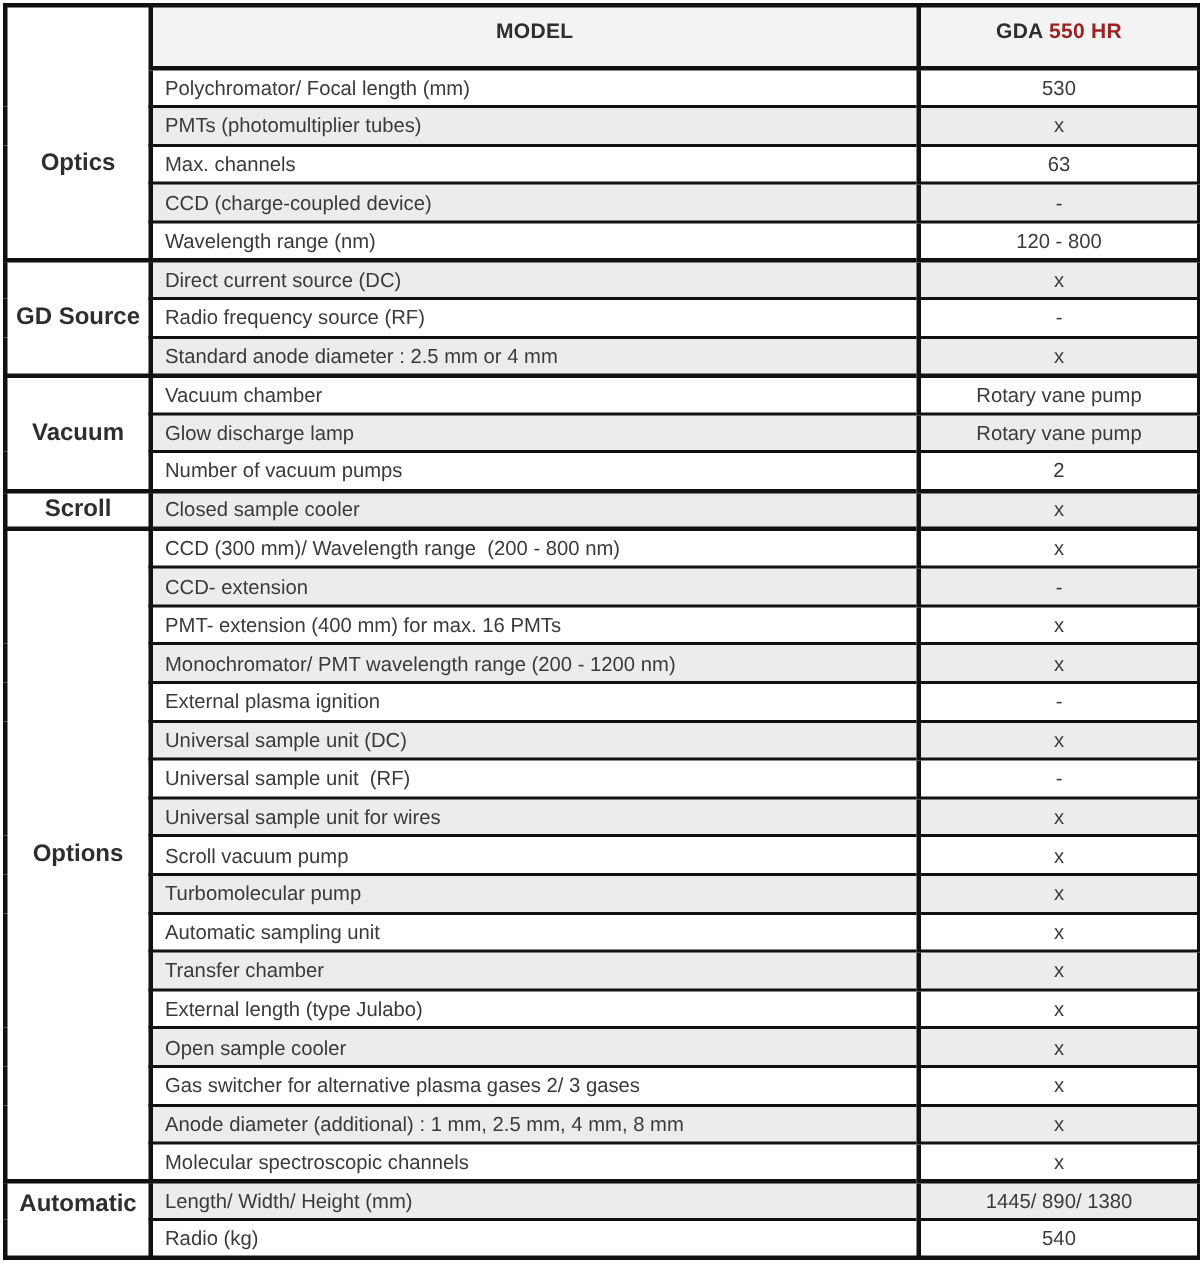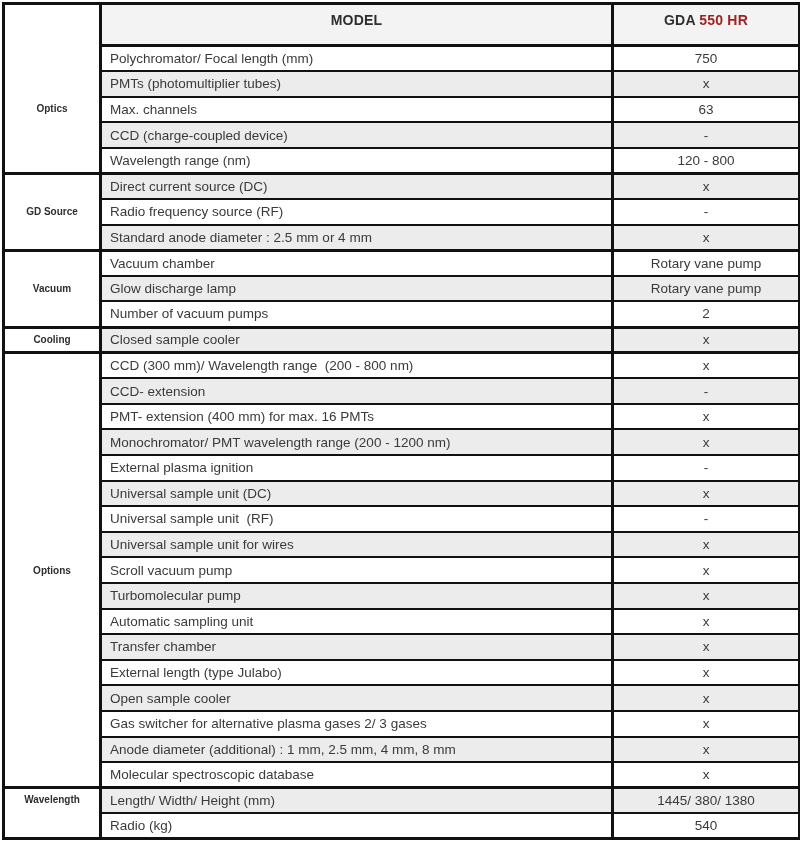--- a/index.html
+++ b/index.html
@@ -41,21 +41,21 @@
     font-weight:bold;font-size:14px;
     text-align:center;vertical-align:top;
     padding-top:7px;letter-spacing:.2px;
     color:#2e2e2e;
   }
   .product-suffix{color:var(--accent);margin-top:36px;}
 
   .section-cell{
     border:3px solid var(--border);
     background:#ffffff;
-    font-weight:bold;font-size:10px;
+    font-weight:bold;font-size:16px;
     text-align:center;vertical-align:middle;
     color:#2e2e2e;padding:0 1px;
   }
   .section-cell.no-top{border-top:0;}
   .section-cell.valign-top{vertical-align:top;padding-top:5px;}
 
   td{
     background:#ffffff;
     border-top:2px solid var(--border);
     border-bottom:2px solid var(--border);
@@ -89,21 +89,21 @@
       <tr>
         <th class="corner-cell"></th>
         <th class="model-header">MODEL</th>
         <th class="product-header"><span class="product-prefix">GDA </span><span class="product-suffix">550 HR</span></th>
       </tr>
     </thead>
     <tbody>
         <tr class="section-start">
           <th rowspan="5" class="section-cell no-top">Optics</th>
           <td class="param-cell">Polychromator/ Focal length (mm)</td>
-          <td class="value-cell">750</td>
+          <td class="value-cell">530</td>
         </tr>
         <tr class="stripe">
           <td class="param-cell">PMTs (photomultiplier tubes)</td>
           <td class="value-cell">x</td>
         </tr>
         <tr class="">
           <td class="param-cell">Max. channels</td>
           <td class="value-cell">63</td>
         </tr>
         <tr class="stripe">
@@ -134,21 +134,21 @@
         </tr>
         <tr class="stripe">
           <td class="param-cell">Glow discharge lamp</td>
           <td class="value-cell">Rotary vane pump</td>
         </tr>
         <tr class="">
           <td class="param-cell">Number of vacuum pumps</td>
           <td class="value-cell">2</td>
         </tr>
         <tr class="stripe section-start">
-          <th rowspan="1" class="section-cell">Cooling</th>
+          <th rowspan="1" class="section-cell">Scroll</th>
           <td class="param-cell">Closed sample cooler</td>
           <td class="value-cell">x</td>
         </tr>
         <tr class="section-start">
           <th rowspan="17" class="section-cell">Options</th>
           <td class="param-cell">CCD (300 mm)/ Wavelength range  (200 - 800 nm)</td>
           <td class="value-cell">x</td>
         </tr>
         <tr class="stripe">
           <td class="param-cell">CCD- extension</td>
@@ -204,27 +204,27 @@
         </tr>
         <tr class="">
           <td class="param-cell">Gas switcher for alternative plasma gases 2/ 3 gases</td>
           <td class="value-cell">x</td>
         </tr>
         <tr class="stripe">
           <td class="param-cell">Anode diameter (additional) : 1 mm, 2.5 mm, 4 mm, 8 mm</td>
           <td class="value-cell">x</td>
         </tr>
         <tr class="">
-          <td class="param-cell">Molecular spectroscopic database</td>
+          <td class="param-cell">Molecular spectroscopic channels</td>
           <td class="value-cell">x</td>
         </tr>
         <tr class="stripe section-start">
-          <th rowspan="2" class="section-cell valign-top">Wavelength</th>
+          <th rowspan="2" class="section-cell valign-top">Automatic</th>
           <td class="param-cell">Length/ Width/ Height (mm)</td>
-          <td class="value-cell">1445/ 380/ 1380</td>
+          <td class="value-cell">1445/ 890/ 1380</td>
         </tr>
         <tr class="">
           <td class="param-cell">Radio (kg)</td>
           <td class="value-cell">540</td>
         </tr>
       </tbody>
   </table>
 </div>
 
 </body></html>

